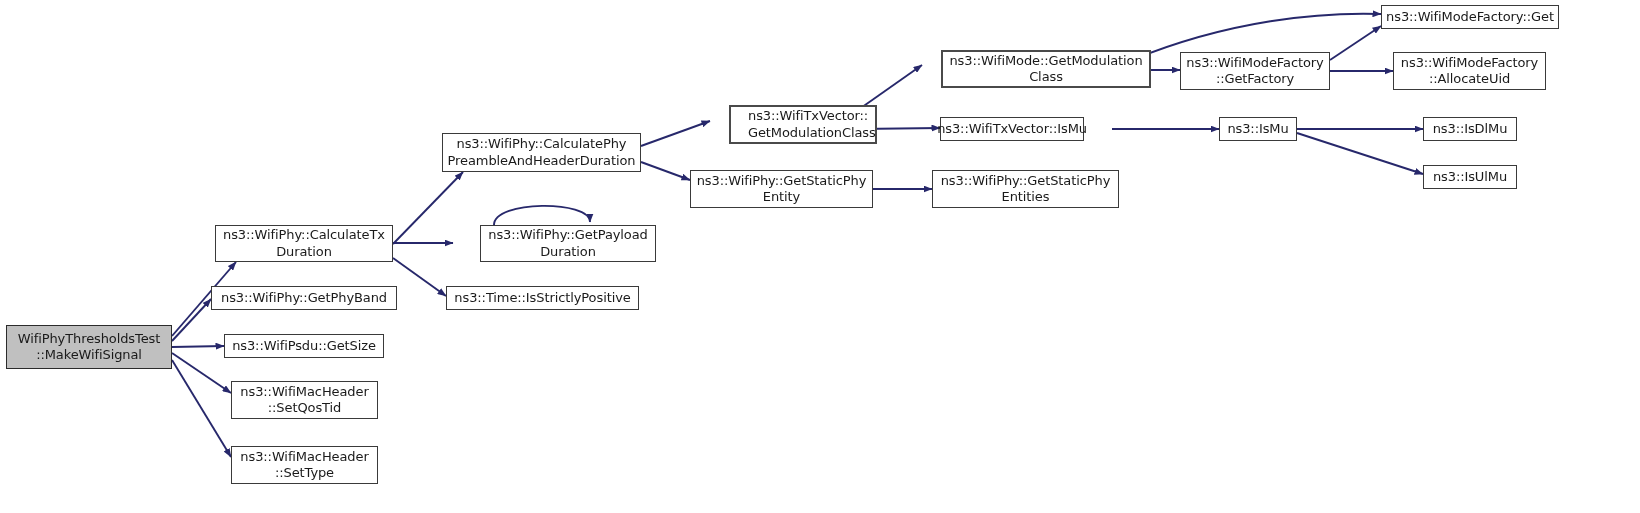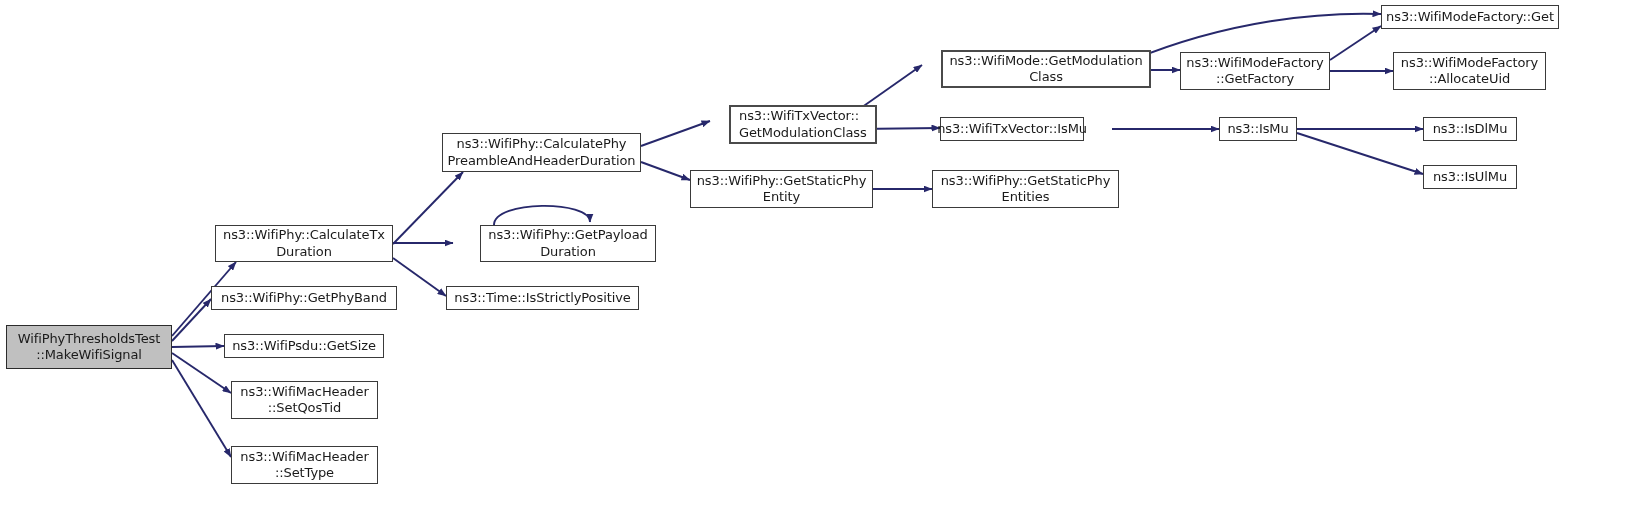--- a/index.html
+++ b/index.html
@@ -46,21 +46,21 @@
     background: #c0c0c0;
     border: 1px solid #2b2b2b;
   }
   .node.thick {
     border: 2px solid #4a4a4a;
     margin-left: 19px;
   }
   .node.leftalign {
     justify-content: flex-start;
     text-align: left;
-    padding-left: 8px;
+    padding-left: 17px;
   }
 </style>
 </head>
 <body>
 
 <div id="callgraph">
   <svg id="edges-svg" viewBox="0 0 1640 513">
     <defs>
       <marker id="arrowhead" markerWidth="9" markerHeight="7" refX="8.5" refY="3.5" orient="auto" markerUnits="userSpaceOnUse">
         <polygon points="0,0 9,3.5 0,7" fill="#27286b"></polygon>

